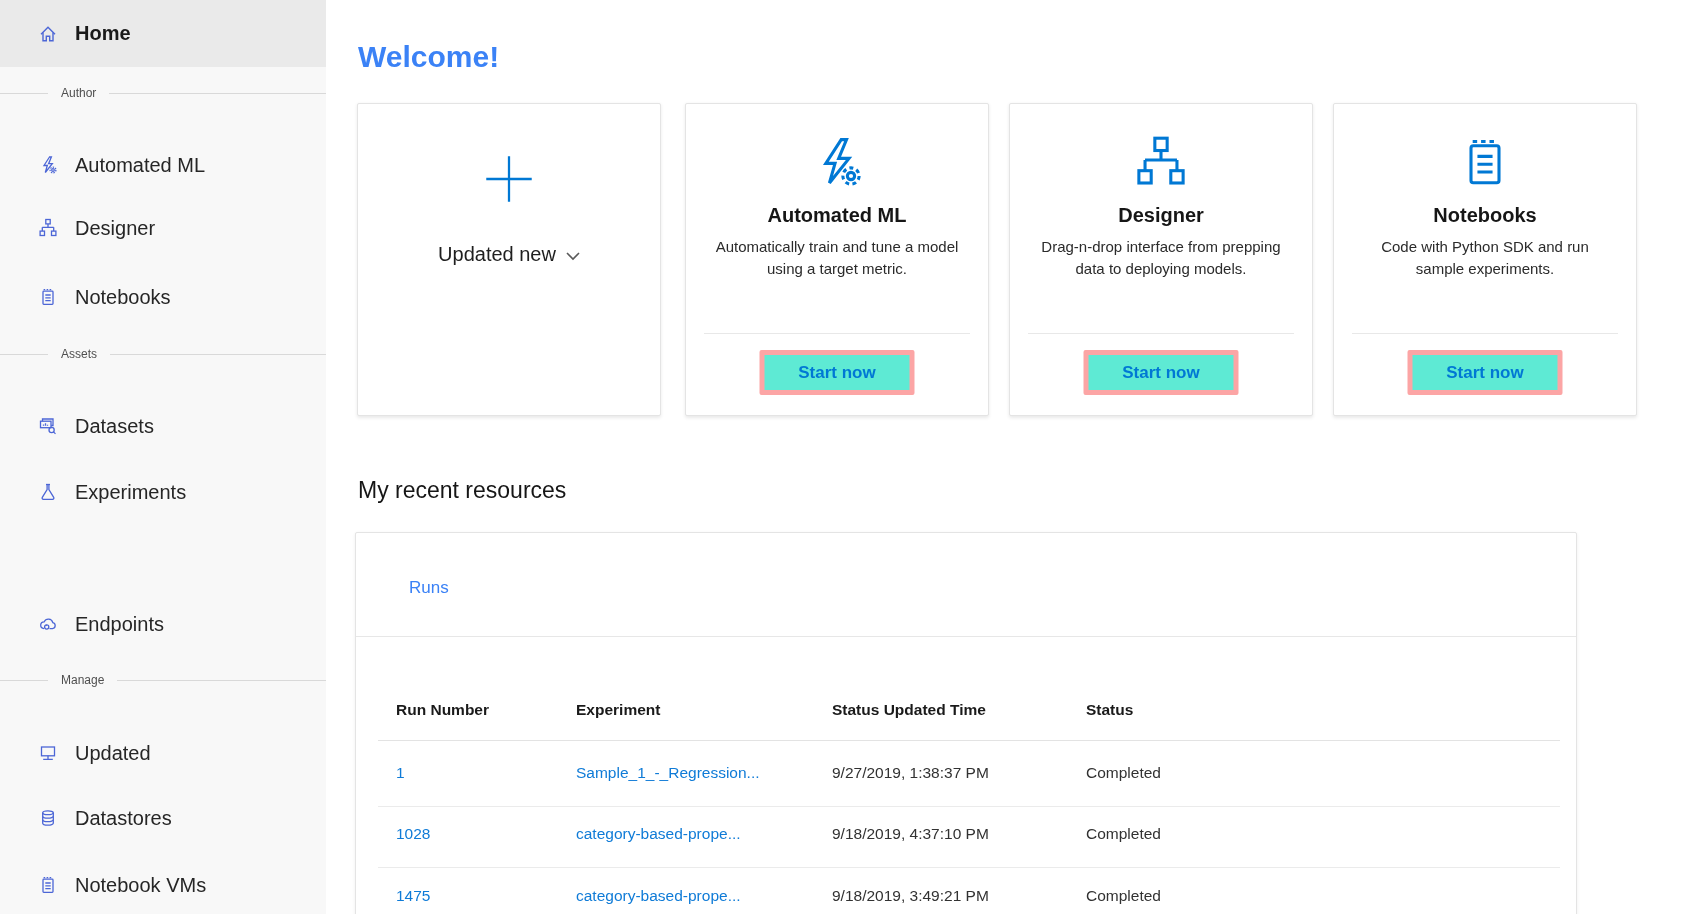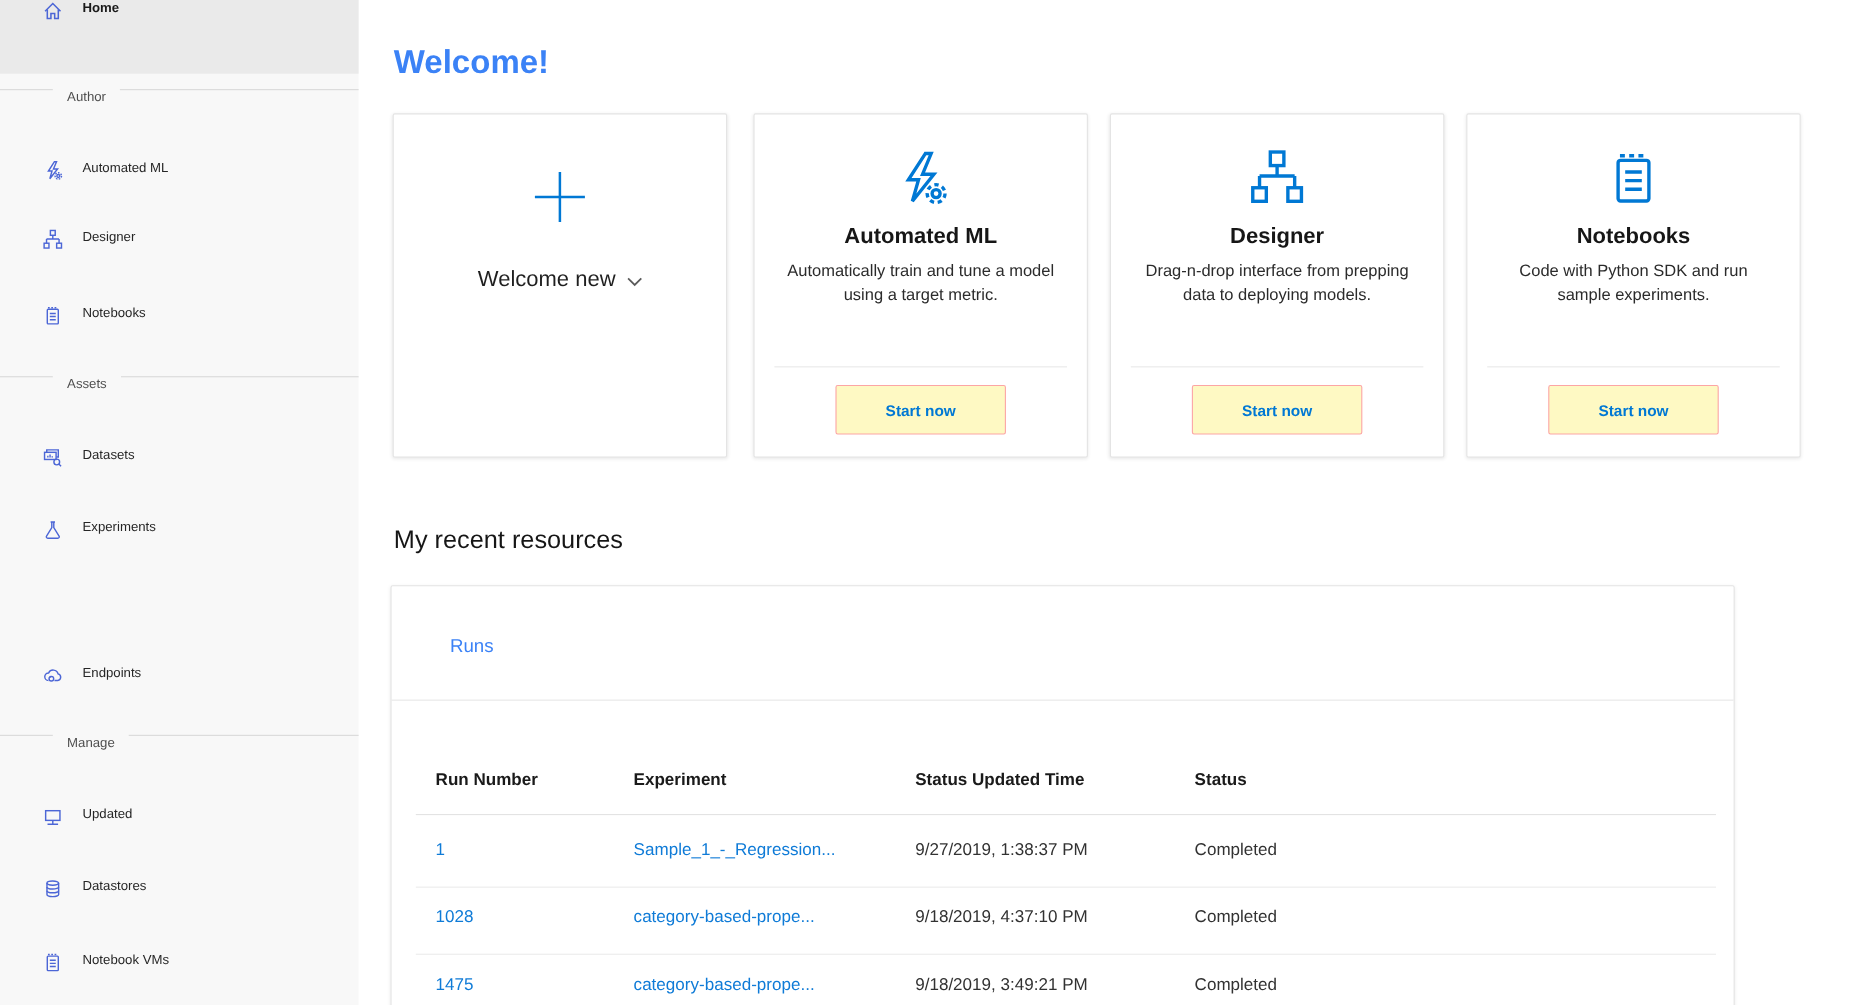--- a/index.html
+++ b/index.html
@@ -8,25 +8,25 @@
     --sidebar-icon:#4c66d6;
   }
   *{box-sizing:border-box;margin:0;padding:0;}
   html,body{width:1686px;height:914px;overflow:hidden;}
   body{
     font-family:"Liberation Sans","DejaVu Sans",sans-serif;
     background:#ffffff;color:#161616;position:relative;
   }
   
   .sidebar{position:absolute;left:0;top:0;width:326px;height:914px;background:#f8f8f8;}
-  .side-item{position:absolute;left:0;width:326px;height:40px;display:flex;
-    padding-left:38px;gap:17px;font-size:12px;color:#262626;cursor:pointer;}
+  .side-item{position:absolute;left:0;width:326px;height:40px;display:flex;align-items:center;
+    padding-left:38px;gap:17px;font-size:20px;color:#262626;cursor:pointer;}
   .side-item .ic{width:20px;height:20px;flex:0 0 20px;color:var(--sidebar-icon);}
   .side-item.home{top:0;height:67px;background:#eaeaea;font-weight:600;color:#1a1a1a;}
-  .side-divider{position:absolute;left:0;width:326px;height:24px;display:flex;align-items:flex-start;
+  .side-divider{position:absolute;left:0;width:326px;height:24px;display:flex;align-items:center;
     font-size:12px;color:#4f4f4f;}
   .side-divider .ln-l{width:48px;height:1px;background:#d9d9d9;}
   .side-divider .lbl{margin:0 13px;white-space:nowrap;}
   .side-divider .ln-r{flex:1;height:1px;background:#d9d9d9;}
   svg{display:block;}
   
   .welcome{position:absolute;left:358px;top:40px;font-size:30px;font-weight:700;color:#3b82f6;}
   .card{position:absolute;top:103px;width:304px;height:313px;background:#fff;
     border:1px solid #e4e4e4;border-radius:2px;box-shadow:0 1.2px 3.6px rgba(0,0,0,.09);
     display:flex;flex-direction:column;align-items:center;}
@@ -36,22 +36,22 @@
   .card.c4{left:1333px;}
   .plus-wrap{margin-top:44px;width:62px;height:62px;color:var(--accent);}
   .createnew-row{margin-top:33px;display:flex;align-items:center;gap:10px;
     font-size:20px;color:#1f1f1f;}
   .chev{color:#5a5a5a;margin-top:3px;}
   .card-icon{margin-top:30px;width:56px;height:56px;color:var(--accent);}
   .card-title{margin-top:14px;font-size:20px;font-weight:700;color:#161616;}
   .card-desc{margin-top:9px;padding:0 26px;font-size:15px;line-height:22px;color:#2b2b2b;text-align:center;}
   .card-divider{position:absolute;top:229px;left:18px;right:18px;height:1px;background:#e8e8e8;}
   .start-btn{position:absolute;top:246px;left:50%;transform:translateX(-50%);
-    width:155px;height:45px;background:#fef9c3;border:1px solid #fca5a5;border-radius:2px;
-    color:var(--accent);font-weight:700;font-size:14px;font-family:inherit;cursor:pointer;}
+    width:155px;height:45px;background:#5eead4;border:5px solid #fca5a5;border-radius:2px;
+    color:var(--accent);font-weight:700;font-size:17px;font-family:inherit;cursor:pointer;}
   .recent-title{position:absolute;left:358px;top:477px;font-size:23px;font-weight:400;color:#161616;}
   
   .panel{position:absolute;left:355px;top:532px;width:1222px;height:420px;background:#fff;
     border:1px solid #e4e4e4;border-radius:2px;box-shadow:0 1.2px 3.6px rgba(0,0,0,.07);}
   .runs-label{position:absolute;left:53px;top:45px;font-size:17px;color:#3b82f6;}
   .panel-divider{position:absolute;top:103px;left:0;right:0;height:1px;background:#e7e7e7;}
   .th{position:absolute;top:168px;font-size:15.5px;font-weight:700;color:#1a1a1a;white-space:nowrap;}
   .col0{left:40px;} .col1{left:220px;} .col2{left:476px;} .col3{left:730px;}
   .head-divider{position:absolute;top:207px;left:22px;right:16px;height:1px;background:#e3e3e3;}
   .row-divider{position:absolute;left:22px;right:16px;height:1px;background:#ebebeb;}
@@ -197,21 +197,21 @@
 
 <h1 class="welcome">Welcome!</h1>
 
 <div class="card c1">
   <span class="plus-wrap">
     <svg viewBox="0 0 60 60" width="62" height="62" fill="none" stroke="currentColor" stroke-width="2.2">
       <path d="M30 8 V52 M8 30 H52"></path>
     </svg>
   </span>
   <div class="createnew-row">
-    <span>Welcome new</span>
+    <span>Updated new</span>
     <span class="chev">
       <svg viewBox="0 0 14 9" width="14" height="9" fill="none" stroke="currentColor" stroke-width="1.6">
         <polyline points="1,1 7,7 13,1"></polyline>
       </svg>
     </span>
   </div>
 </div>
 
 <div class="card c2">
   <span class="card-icon">

